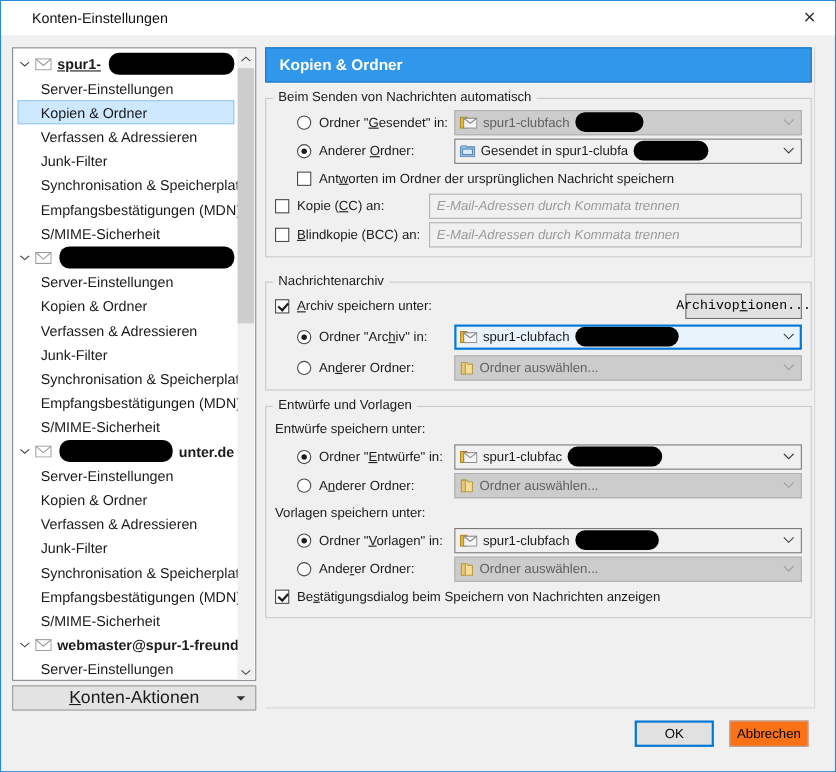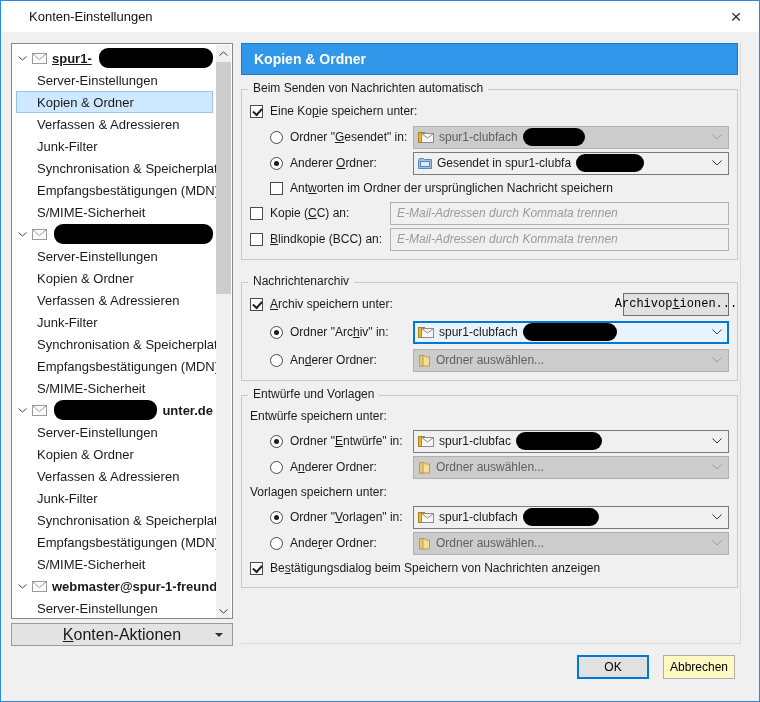--- a/index.html
+++ b/index.html
@@ -64,21 +64,21 @@
   .combo .redaction{height:18px;flex:none;}
   .textfield{flex:1;height:23px;border:1px solid #b1b1b1;background:#f0f0f0;padding:0 6px;
     font-family:"Liberation Sans","DejaVu Sans",sans-serif;font-size:12px;font-style:italic;color:#9a9a9a;outline:none;}
   .textfield::placeholder{color:#9a9a9a;font-style:italic;}
   
   .btn{background:#e1e1e1;border:1px solid #707070;font-family:inherit;font-size:12px;
     display:flex;align-items:center;justify-content:center;}
   .archive-opt{width:106px;height:23px;margin-left:auto;font-family:Liberation Mono, monospace;}
   .footer-btn{position:absolute;top:654px;height:24px;}
   .btn-ok{right:110px;width:72px;border:2px solid #0078d7;background:#e1e1e1;}
-  .btn-cancel{right:24px;width:72px;border:1px solid #adadad;background:#fef9c3;}
+  .btn-cancel{right:24px;width:72px;border:1px solid #adadad;background:#f97316;}
   .plain-label{margin:2px 0 2px 0;min-height:20px;display:flex;align-items:center;}
   u{text-decoration:underline;}
 </style>
 </head>
 <body>
 
 <div class="window">
 
   <div class="titlebar">
     <span class="title">Konten-Einstellungen</span>
@@ -234,24 +234,20 @@
 
   <div class="pane">
 
     <div class="pane-header">
       <span>Kopien &amp; Ordner</span>
     </div>
 
     <div class="group">
       <span class="legend">Beim Senden von Nachrichten automatisch</span>
 
-      <div class="row cbrow-gap">
-        <span class="checkbox checked"></span>
-        <span>Eine Ko<u>p</u>ie speichern unter:</span>
-      </div>
 
       <div class="row indent">
         <span class="lblcol">
           <span class="radio"></span>
           <span>Ordner "<u>G</u>esendet" in:</span>
         </span>
         <div class="combo disabled">
           <span class="ticon">
             <svg width="16" height="11" viewBox="0 0 16 11">
                 <rect x="0.5" y="0.5" width="6" height="10" fill="#e7b73c" stroke="#a98418"></rect>

